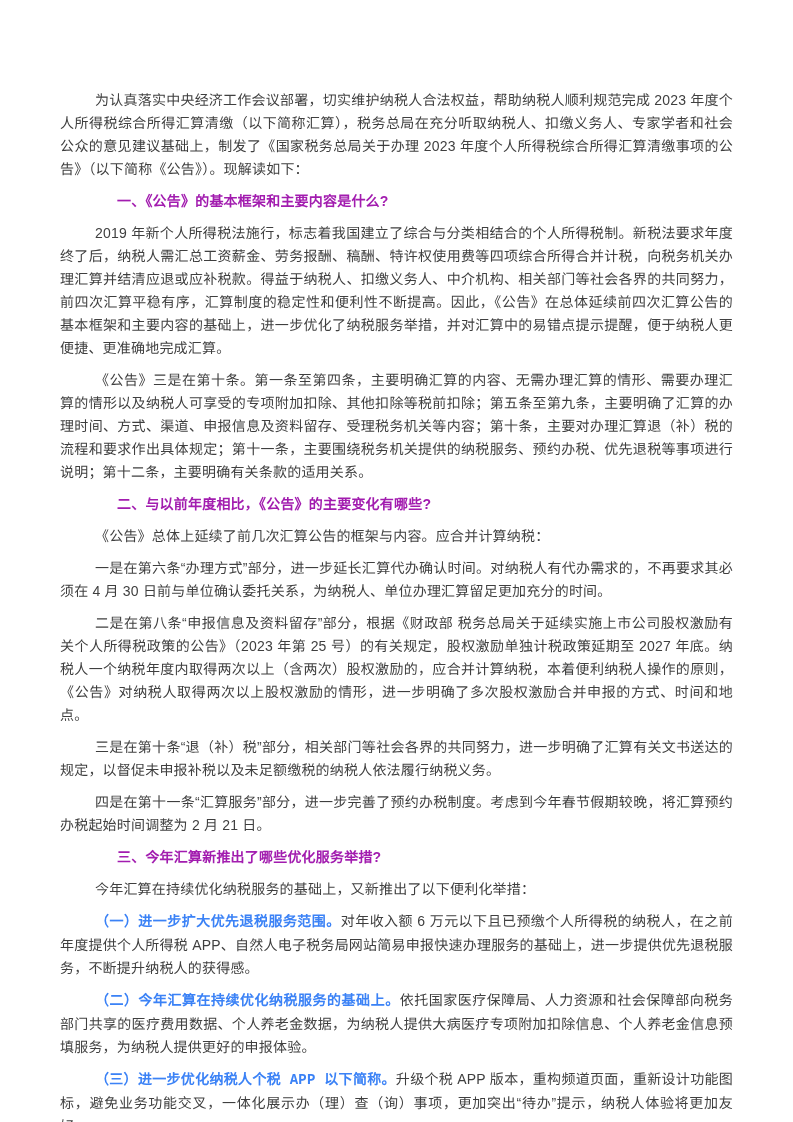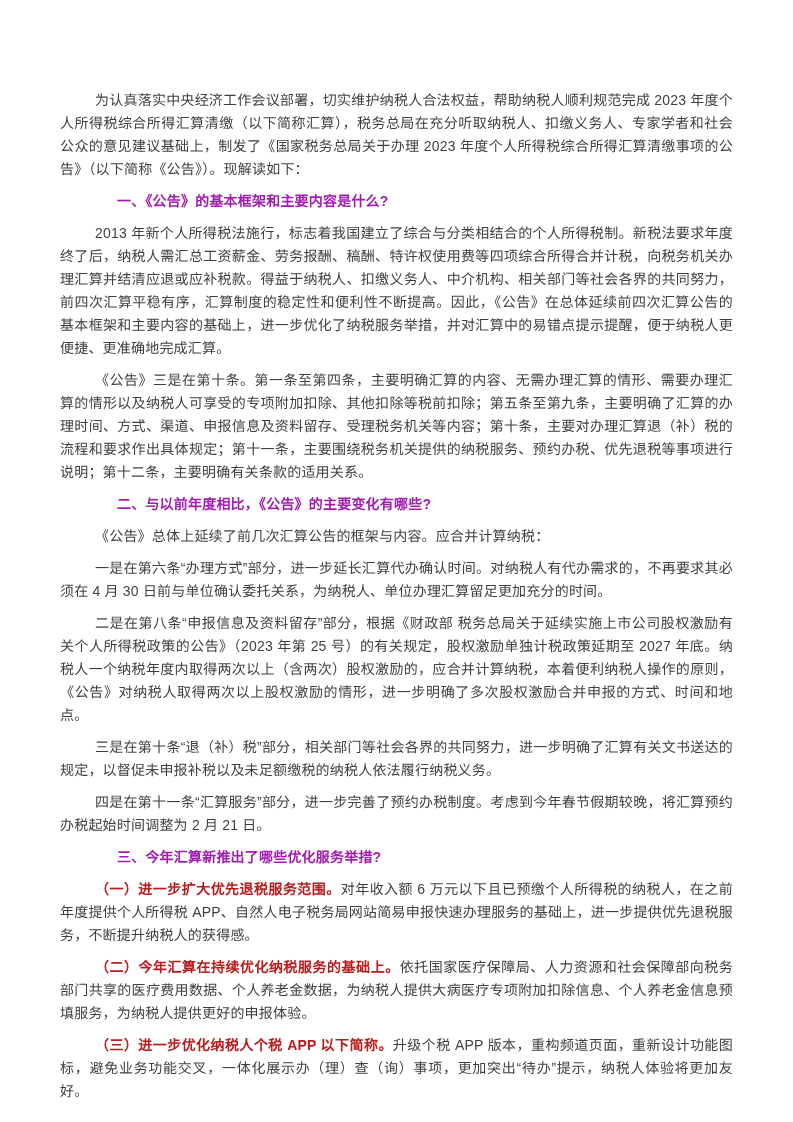--- a/index.html
+++ b/index.html
@@ -29,50 +29,52 @@
   }
   .heading {
     margin: 0 0 9px 0;
     font-weight: bold;
     color: #a21caf;
     text-indent: 57px;
     letter-spacing: 0.2px;
   }
   .lead-bold {
     font-weight: bold;
-    color: #b91c1c;
+    color: #3b82f6;
+    font-family: Liberation Mono, monospace;
   }
 </style>
 </head>
 <body>
 
 <div class="page">
 
   <p class="para">为认真落实中央经济工作会议部署，切实维护纳税人合法权益，帮助纳税人顺利规范完成 2023 年度个人所得税综合所得汇算清缴（以下简称汇算），税务总局在充分听取纳税人、扣缴义务人、专家学者和社会公众的意见建议基础上，制发了《国家税务总局关于办理 2023 年度个人所得税综合所得汇算清缴事项的公告》（以下简称《公告》）。现解读如下：</p>
 
   <p class="heading">一、《公告》的基本框架和主要内容是什么?</p>
 
-  <p class="para">2013 年新个人所得税法施行，标志着我国建立了综合与分类相结合的个人所得税制。新税法要求年度终了后，纳税人需汇总工资薪金、劳务报酬、稿酬、特许权使用费等四项综合所得合并计税，向税务机关办理汇算并结清应退或应补税款。得益于纳税人、扣缴义务人、中介机构、相关部门等社会各界的共同努力，前四次汇算平稳有序，汇算制度的稳定性和便利性不断提高。因此，《公告》在总体延续前四次汇算公告的基本框架和主要内容的基础上，进一步优化了纳税服务举措，并对汇算中的易错点提示提醒，便于纳税人更便捷、更准确地完成汇算。</p>
+  <p class="para">2019 年新个人所得税法施行，标志着我国建立了综合与分类相结合的个人所得税制。新税法要求年度终了后，纳税人需汇总工资薪金、劳务报酬、稿酬、特许权使用费等四项综合所得合并计税，向税务机关办理汇算并结清应退或应补税款。得益于纳税人、扣缴义务人、中介机构、相关部门等社会各界的共同努力，前四次汇算平稳有序，汇算制度的稳定性和便利性不断提高。因此，《公告》在总体延续前四次汇算公告的基本框架和主要内容的基础上，进一步优化了纳税服务举措，并对汇算中的易错点提示提醒，便于纳税人更便捷、更准确地完成汇算。</p>
 
   <p class="para">《公告》三是在第十条。第一条至第四条，主要明确汇算的内容、无需办理汇算的情形、需要办理汇算的情形以及纳税人可享受的专项附加扣除、其他扣除等税前扣除；第五条至第九条，主要明确了汇算的办理时间、方式、渠道、申报信息及资料留存、受理税务机关等内容；第十条，主要对办理汇算退（补）税的流程和要求作出具体规定；第十一条，主要围绕税务机关提供的纳税服务、预约办税、优先退税等事项进行说明；第十二条，主要明确有关条款的适用关系。</p>
 
   <p class="heading">二、与以前年度相比，《公告》的主要变化有哪些?</p>
 
   <p class="para">《公告》总体上延续了前几次汇算公告的框架与内容。应合并计算纳税：</p>
 
   <p class="para">一是在第六条“办理方式”部分，进一步延长汇算代办确认时间。对纳税人有代办需求的，不再要求其必须在 4 月 30 日前与单位确认委托关系，为纳税人、单位办理汇算留足更加充分的时间。</p>
 
   <p class="para">二是在第八条“申报信息及资料留存”部分，根据《财政部 税务总局关于延续实施上市公司股权激励有关个人所得税政策的公告》（2023 年第 25 号）的有关规定，股权激励单独计税政策延期至 2027 年底。纳税人一个纳税年度内取得两次以上（含两次）股权激励的，应合并计算纳税，本着便利纳税人操作的原则，《公告》对纳税人取得两次以上股权激励的情形，进一步明确了多次股权激励合并申报的方式、时间和地点。</p>
 
   <p class="para">三是在第十条“退（补）税”部分，相关部门等社会各界的共同努力，进一步明确了汇算有关文书送达的规定，以督促未申报补税以及未足额缴税的纳税人依法履行纳税义务。</p>
 
   <p class="para">四是在第十一条“汇算服务”部分，进一步完善了预约办税制度。考虑到今年春节假期较晚，将汇算预约办税起始时间调整为 2 月 21 日。</p>
 
   <p class="heading">三、今年汇算新推出了哪些优化服务举措?</p>
 
+  <p class="para">今年汇算在持续优化纳税服务的基础上，又新推出了以下便利化举措：</p>
 
   <p class="para"><span class="lead-bold">（一）进一步扩大优先退税服务范围。</span><span>对年收入额 6 万元以下且已预缴个人所得税的纳税人，在之前年度提供个人所得税 APP、自然人电子税务局网站简易申报快速办理服务的基础上，进一步提供优先退税服务，不断提升纳税人的获得感。</span></p>
 
   <p class="para"><span class="lead-bold">（二）今年汇算在持续优化纳税服务的基础上。</span><span>依托国家医疗保障局、人力资源和社会保障部向税务部门共享的医疗费用数据、个人养老金数据，为纳税人提供大病医疗专项附加扣除信息、个人养老金信息预填服务，为纳税人提供更好的申报体验。</span></p>
 
   <p class="para"><span class="lead-bold">（三）进一步优化纳税人个税 APP 以下简称。</span><span>升级个税 APP 版本，重构频道页面，重新设计功能图标，避免业务功能交叉，一体化展示办（理）查（询）事项，更加突出“待办”提示，纳税人体验将更加友好。</span></p>
 
 </div>
 
 </body></html>

